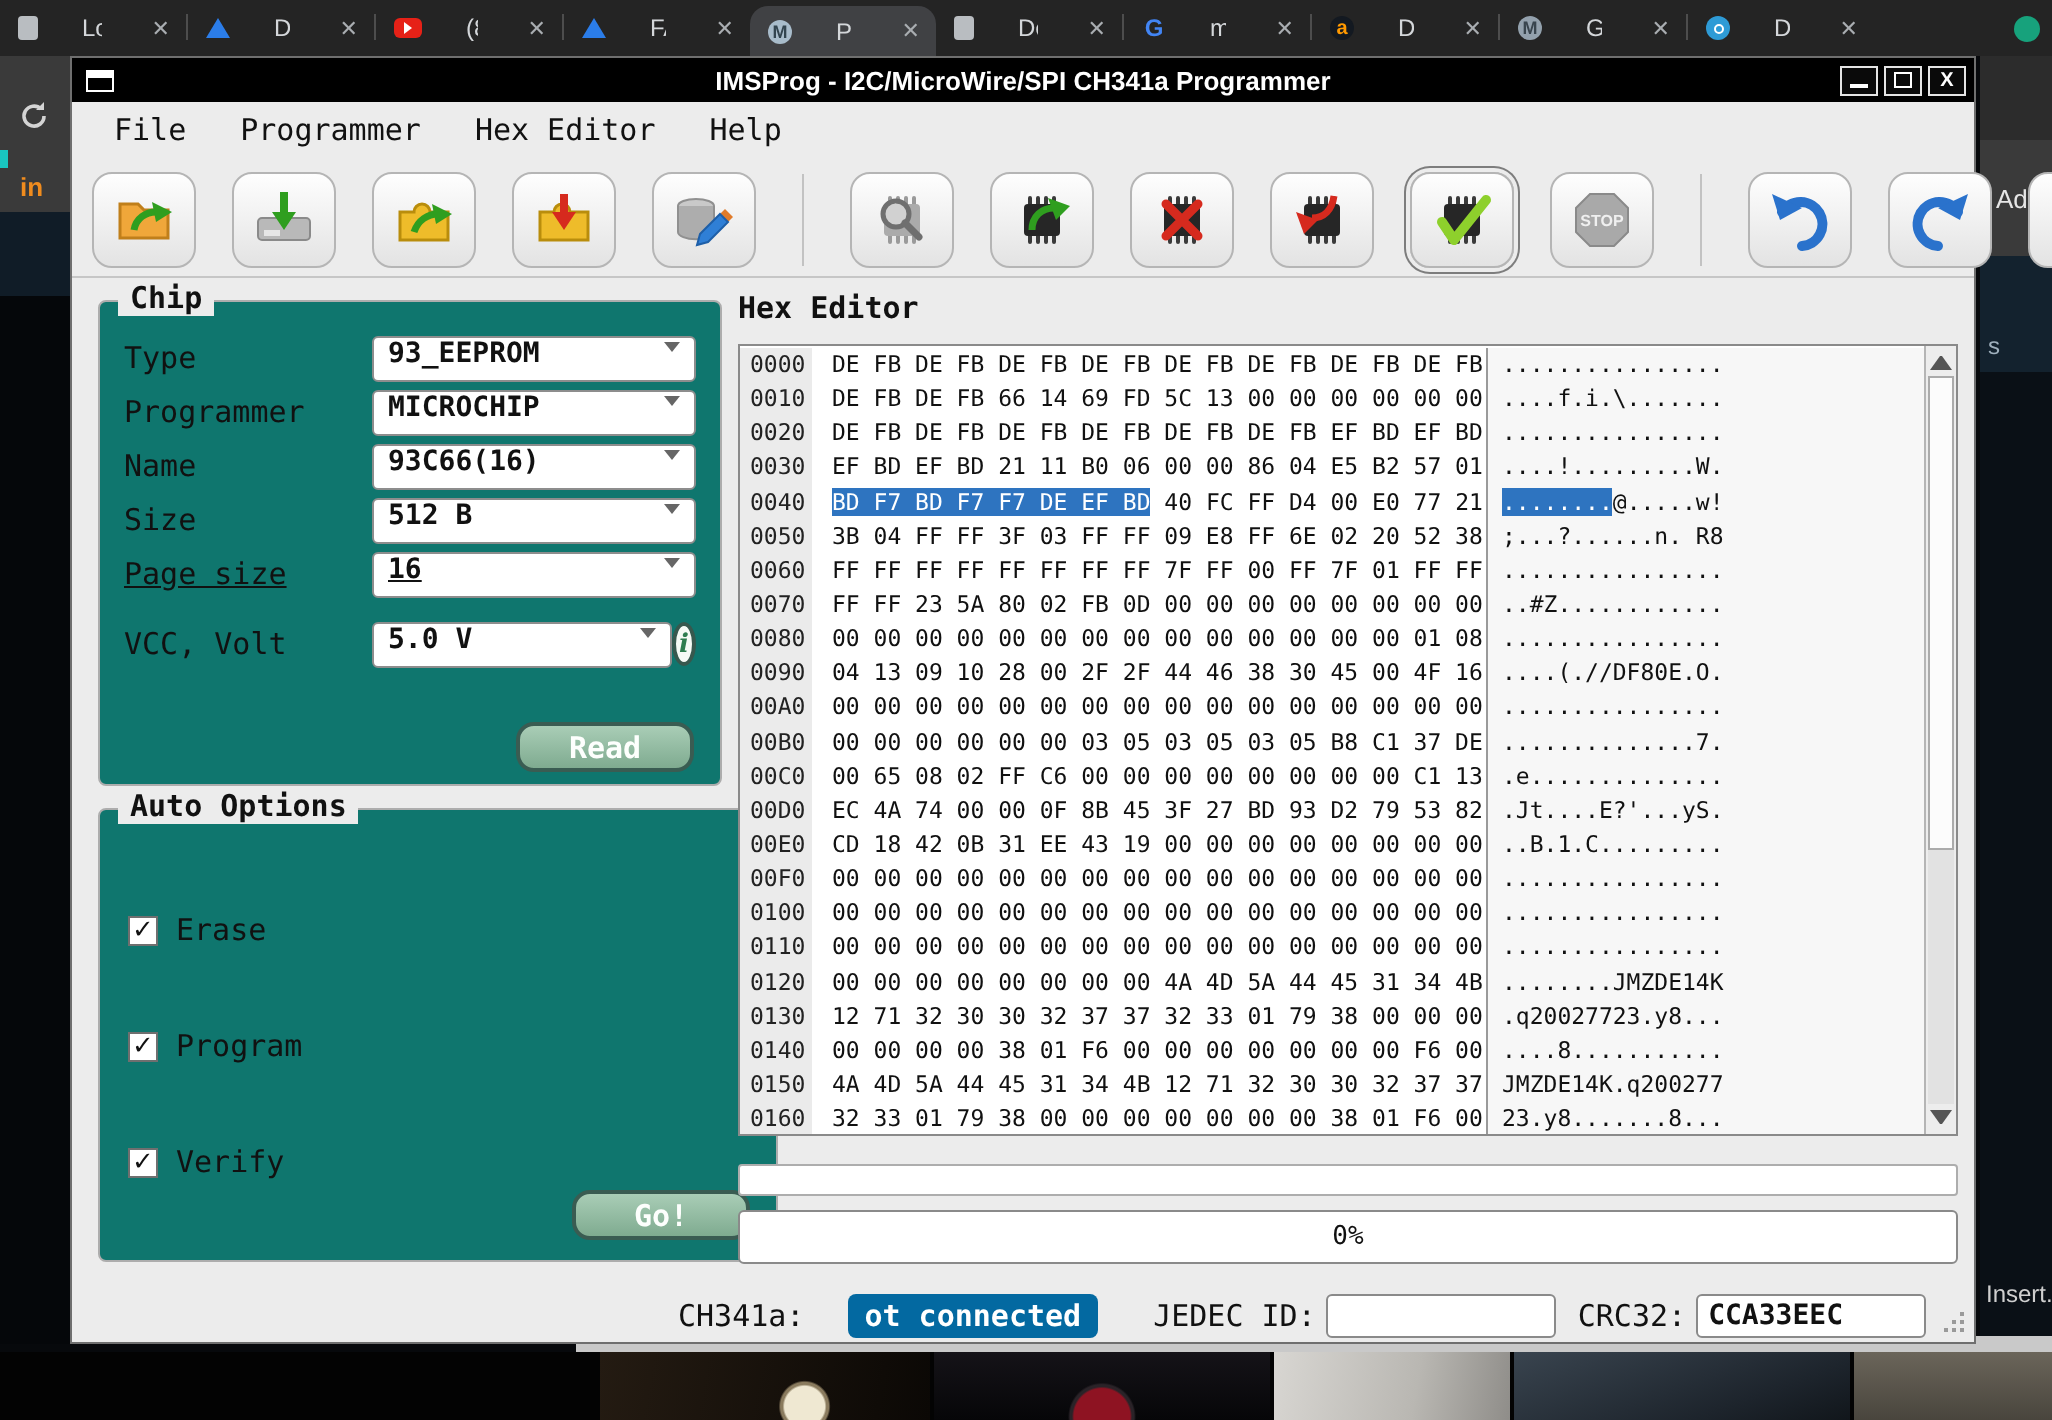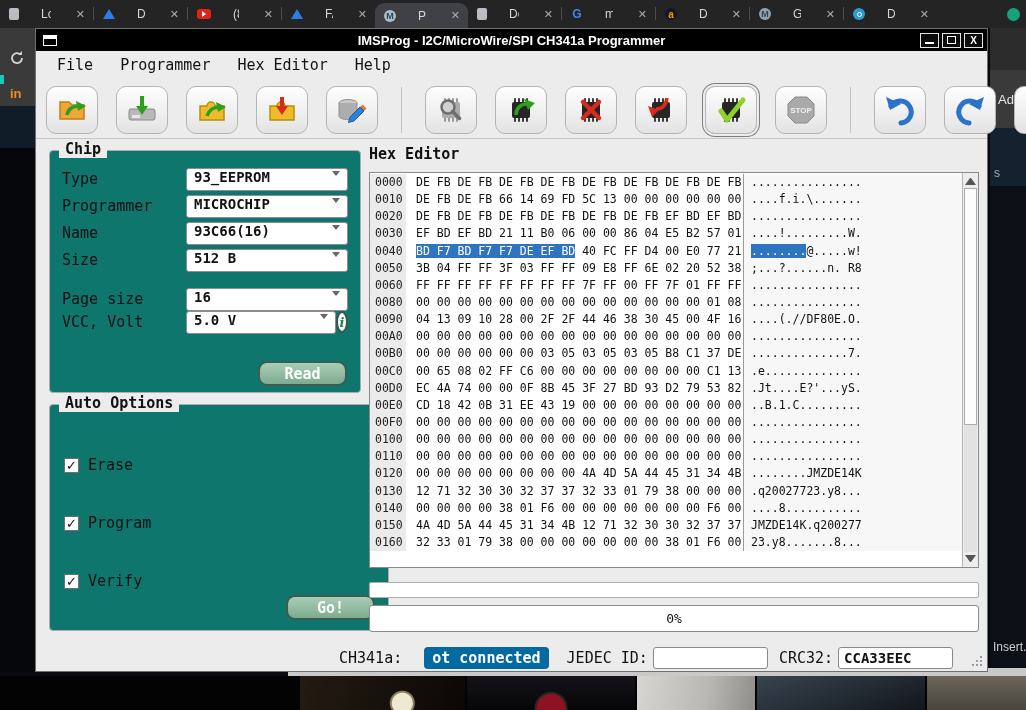--- a/index.html
+++ b/index.html
@@ -123,21 +123,21 @@
     border:1px solid #8a8a8a;border-radius:3px;display:grid;place-items:center;font-size:13px}
 
   
   #statusrow{position:absolute;left:0;right:0;top:614px;height:30px;display:flex;align-items:center;
     padding-left:303px;font-size:15px}
   .badge{margin-left:22px;background:#0369a1;color:#fff;font-weight:bold;padding:2px 8px;border-radius:4px;
     white-space:nowrap}
   .slabel{white-space:nowrap}
   .sinput{margin-left:5px;width:115px;height:22px;border:1px solid #8a8a8a;border-radius:3px;background:#fff;
     font:bold 14px "DejaVu Sans Mono",monospace;padding:1px 5px;display:flex;align-items:center}
-  .mlj{margin-left:18px}.mlc{margin-left:11px}
+  .mlj{margin-left:28px}.mlc{margin-left:11px}
   .grip{position:absolute;right:5px;bottom:5px;width:2px;height:2px;background:#9a9a9a;
     box-shadow:0 -4px #9a9a9a,0 -8px #9a9a9a,-4px 0 #9a9a9a,-8px 0 #9a9a9a,-4px -4px #9a9a9a}
 </style>
 </head>
 <body>
 
 <div id="tabbar">
     <div class="tab">
       <span class="fav fav-page"></span>
       <span class="lbl">Log in</span>
@@ -402,21 +402,21 @@
             <span class="caret"></span>
           </div>
         </div>
         <div class="crow" style="top: 97px;">
           <span class="lb">Size</span>
           <div class="dd">
             <span>512 B</span>
             <span class="caret"></span>
           </div>
         </div>
-        <div class="crow" style="top: 136px;">
+        <div class="crow" style="top: 124px; text-decoration: underline;">
           <span class="lb">Page size</span>
           <div class="dd">
             <span>16</span>
             <span class="caret"></span>
           </div>
         </div>
         <div class="crow" style="top: 159px;">
           <span class="lb">VCC, Volt</span>
           <div class="dd vcc">
             <span>5.0 V</span>
@@ -450,20 +450,21 @@
   <div id="hextitle">Hex Editor</div>
   <div id="hexbox">
     <div id="hexrows">
         <div class="hrow"><span class="ha">0000</span><span class="hb">DE FB DE FB DE FB DE FB DE FB DE FB DE FB DE FB</span><span class="ht">................</span></div>
         <div class="hrow"><span class="ha">0010</span><span class="hb">DE FB DE FB 66 14 69 FD 5C 13 00 00 00 00 00 00</span><span class="ht">....f.i.\.......</span></div>
         <div class="hrow"><span class="ha">0020</span><span class="hb">DE FB DE FB DE FB DE FB DE FB DE FB EF BD EF BD</span><span class="ht">................</span></div>
         <div class="hrow"><span class="ha">0030</span><span class="hb">EF BD EF BD 21 11 B0 06 00 00 86 04 E5 B2 57 01</span><span class="ht">....!.........W.</span></div>
         <div class="hrow"><span class="ha">0040</span><span class="hb"><span class="sel">BD F7 BD F7 F7 DE EF BD</span> 40 FC FF D4 00 E0 77 21</span><span class="ht"><span class="sel">........</span>@.....w!</span></div>
         <div class="hrow"><span class="ha">0050</span><span class="hb">3B 04 FF FF 3F 03 FF FF 09 E8 FF 6E 02 20 52 38</span><span class="ht">;...?......n. R8</span></div>
         <div class="hrow"><span class="ha">0060</span><span class="hb">FF FF FF FF FF FF FF FF 7F FF 00 FF 7F 01 FF FF</span><span class="ht">................</span></div>
+        <div class="hrow"><span class="ha">0070</span><span class="hb">FF FF 23 5A 80 02 FB 0D 00 00 00 00 00 00 00 00</span><span class="ht">..#Z............</span></div>
         <div class="hrow"><span class="ha">0080</span><span class="hb">00 00 00 00 00 00 00 00 00 00 00 00 00 00 01 08</span><span class="ht">................</span></div>
         <div class="hrow"><span class="ha">0090</span><span class="hb">04 13 09 10 28 00 2F 2F 44 46 38 30 45 00 4F 16</span><span class="ht">....(.//DF80E.O.</span></div>
         <div class="hrow"><span class="ha">00A0</span><span class="hb">00 00 00 00 00 00 00 00 00 00 00 00 00 00 00 00</span><span class="ht">................</span></div>
         <div class="hrow"><span class="ha">00B0</span><span class="hb">00 00 00 00 00 00 03 05 03 05 03 05 B8 C1 37 DE</span><span class="ht">..............7.</span></div>
         <div class="hrow"><span class="ha">00C0</span><span class="hb">00 65 08 02 FF C6 00 00 00 00 00 00 00 00 C1 13</span><span class="ht">.e..............</span></div>
         <div class="hrow"><span class="ha">00D0</span><span class="hb">EC 4A 74 00 00 0F 8B 45 3F 27 BD 93 D2 79 53 82</span><span class="ht">.Jt....E?'...yS.</span></div>
         <div class="hrow"><span class="ha">00E0</span><span class="hb">CD 18 42 0B 31 EE 43 19 00 00 00 00 00 00 00 00</span><span class="ht">..B.1.C.........</span></div>
         <div class="hrow"><span class="ha">00F0</span><span class="hb">00 00 00 00 00 00 00 00 00 00 00 00 00 00 00 00</span><span class="ht">................</span></div>
         <div class="hrow"><span class="ha">0100</span><span class="hb">00 00 00 00 00 00 00 00 00 00 00 00 00 00 00 00</span><span class="ht">................</span></div>
         <div class="hrow"><span class="ha">0110</span><span class="hb">00 00 00 00 00 00 00 00 00 00 00 00 00 00 00 00</span><span class="ht">................</span></div>

